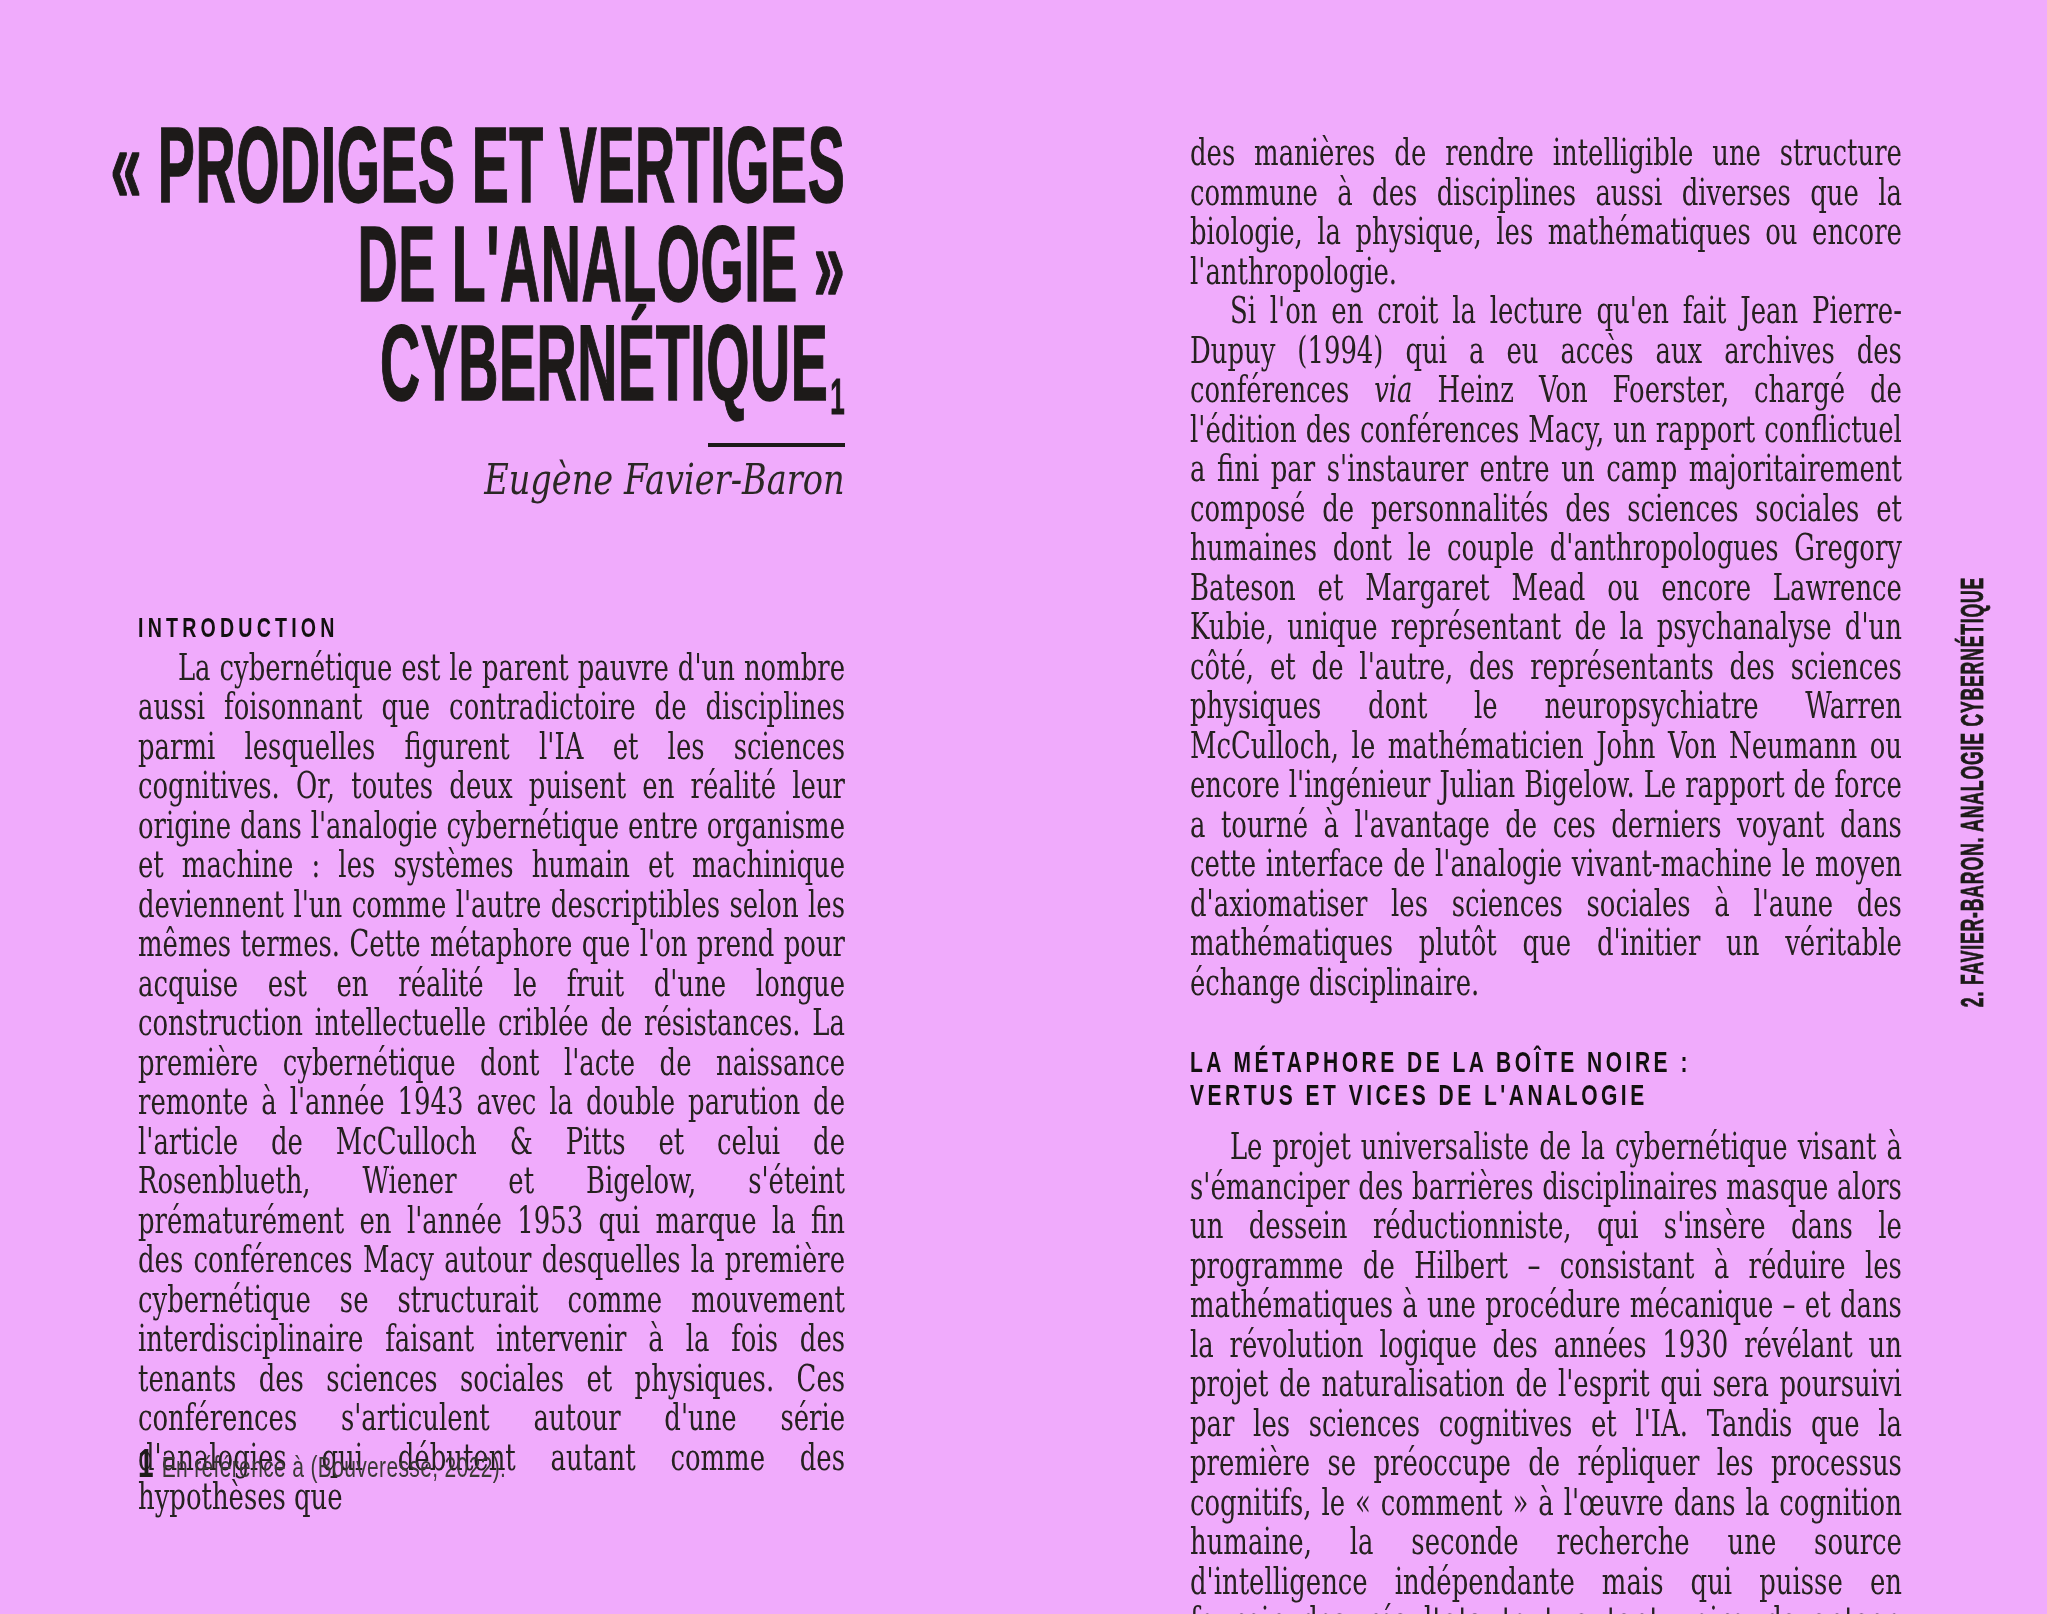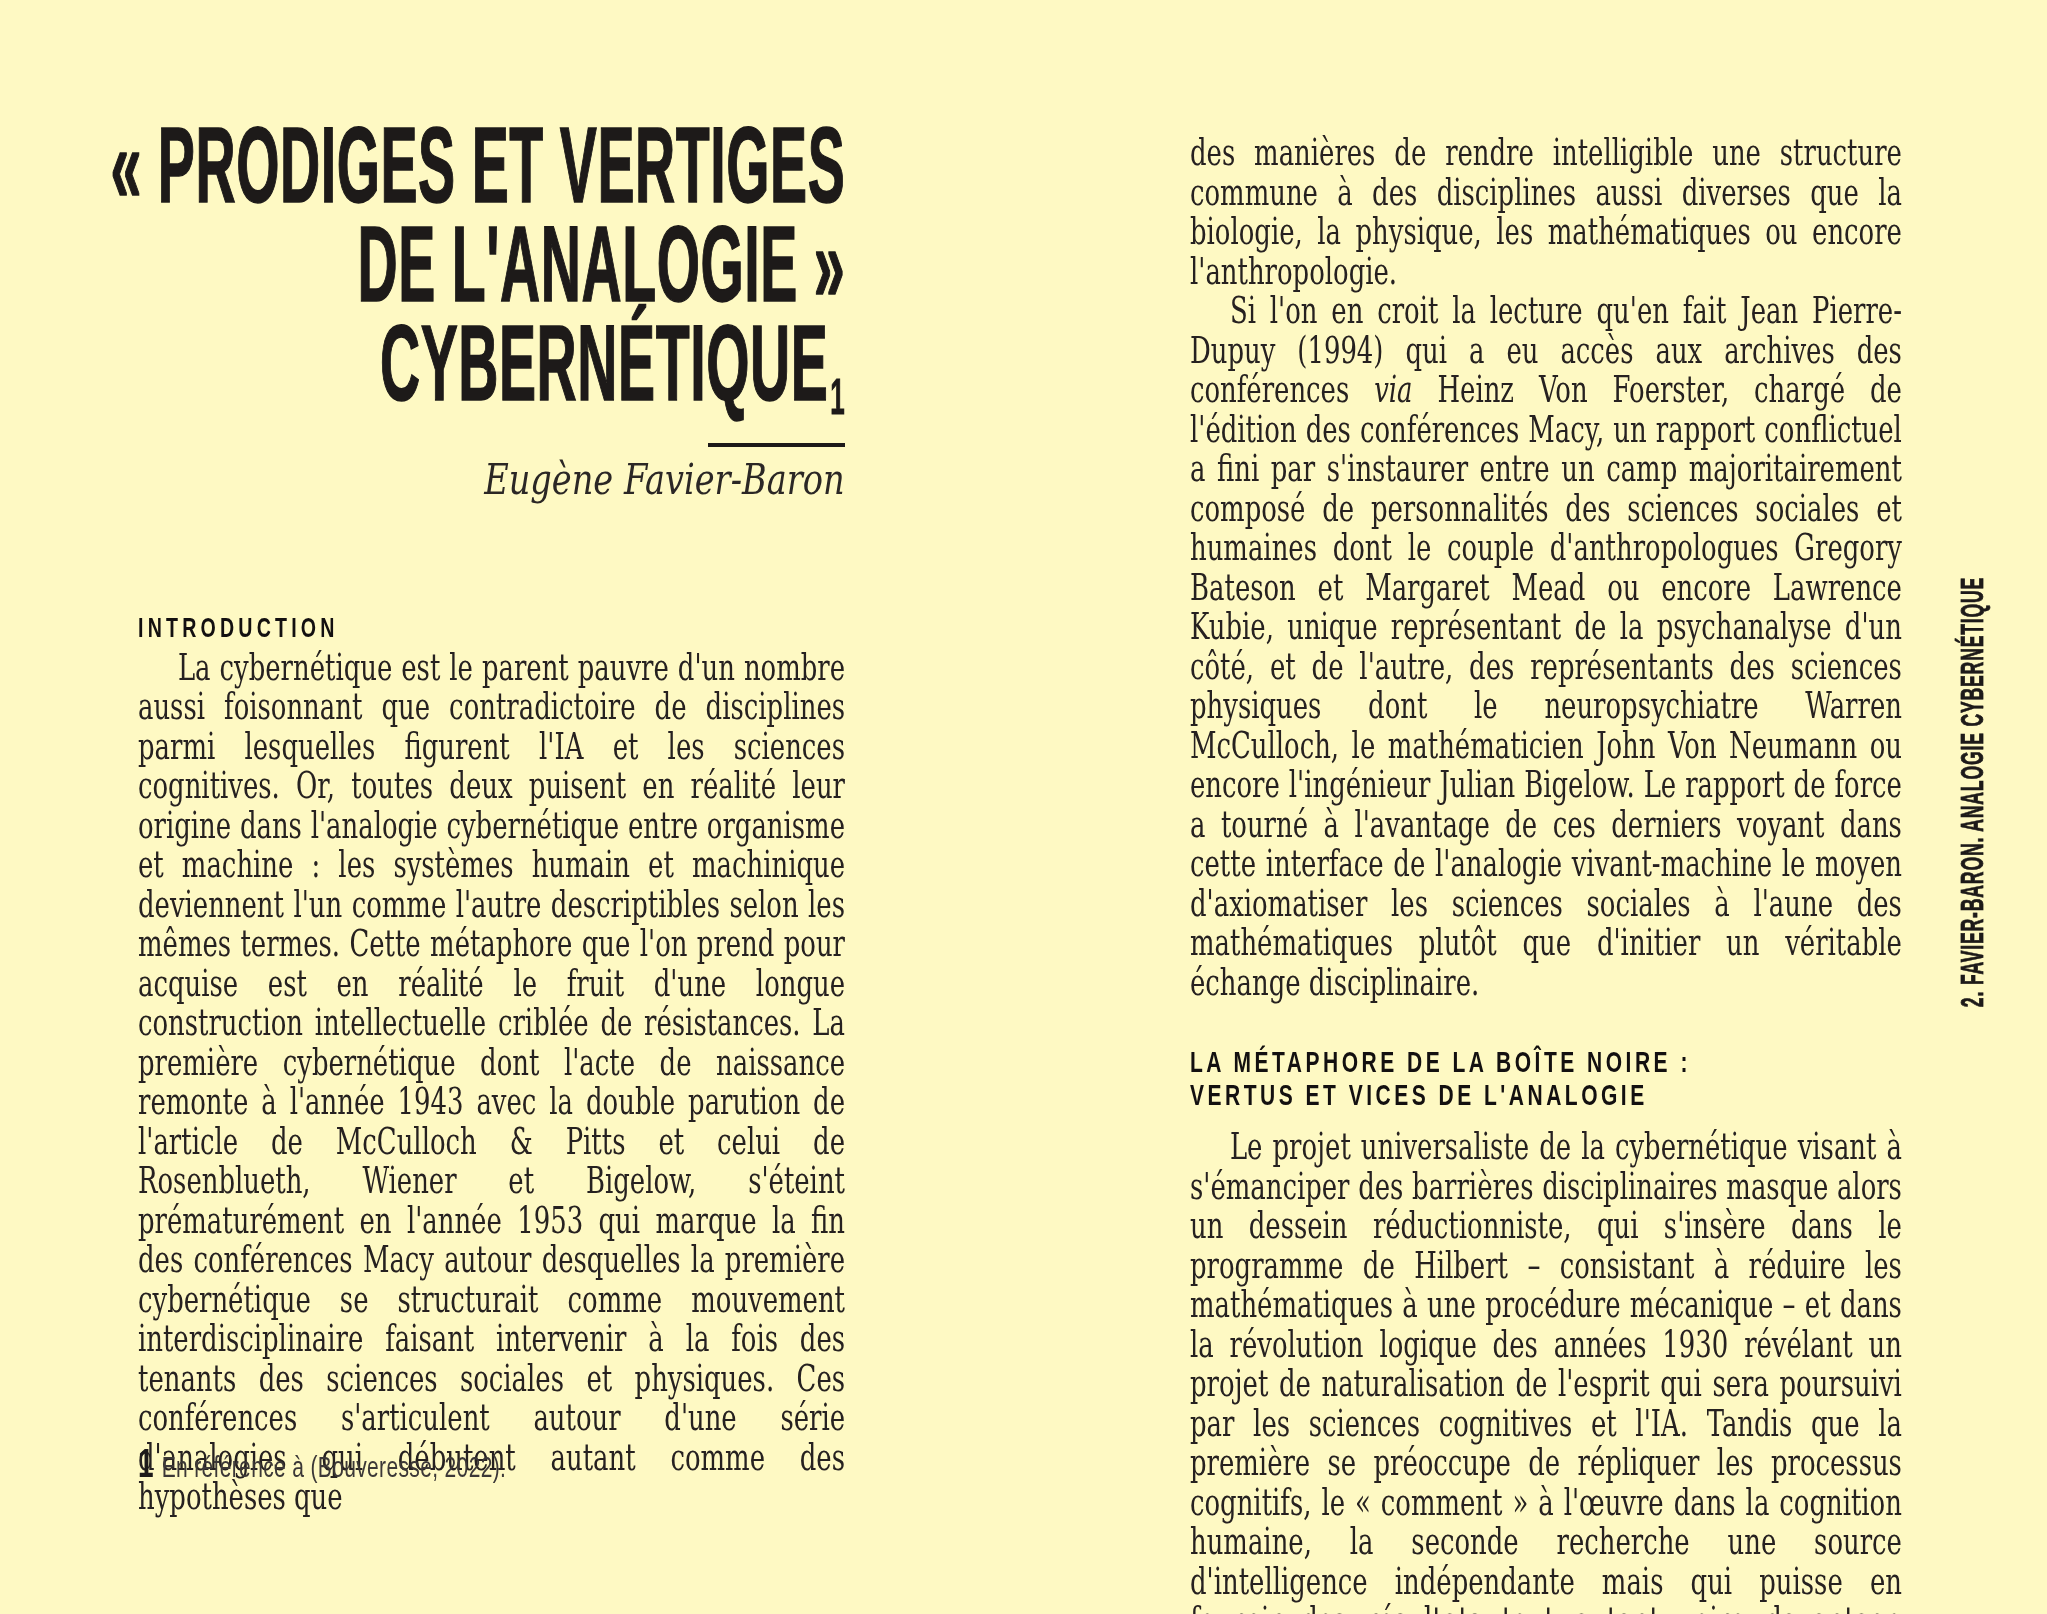--- a/index.html
+++ b/index.html
@@ -1,19 +1,19 @@
 <!DOCTYPE html>
 <html><head>
 <meta charset="utf-8">
 <style>
   html,body{margin:0;padding:0;background:#e8e8e8;}
   #page{
     position:relative;
     width:2047px;height:1614px;
-    background:#fef9c3;
+    background:#f0abfc;
     overflow:hidden;
     color:#262120;
   }
   
   .title-block{
     position:absolute;
     top:116px;right:1202px;
     text-align:right;
     font-family:"Liberation Sans",sans-serif;
     font-weight:700;

